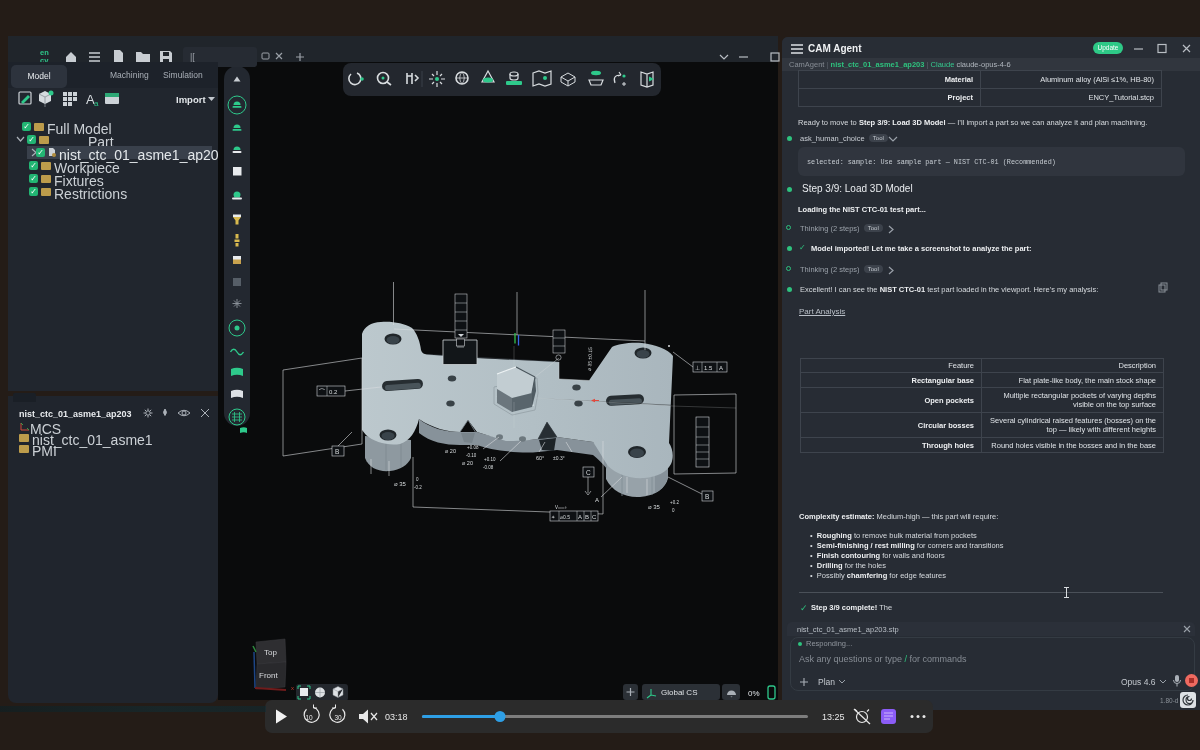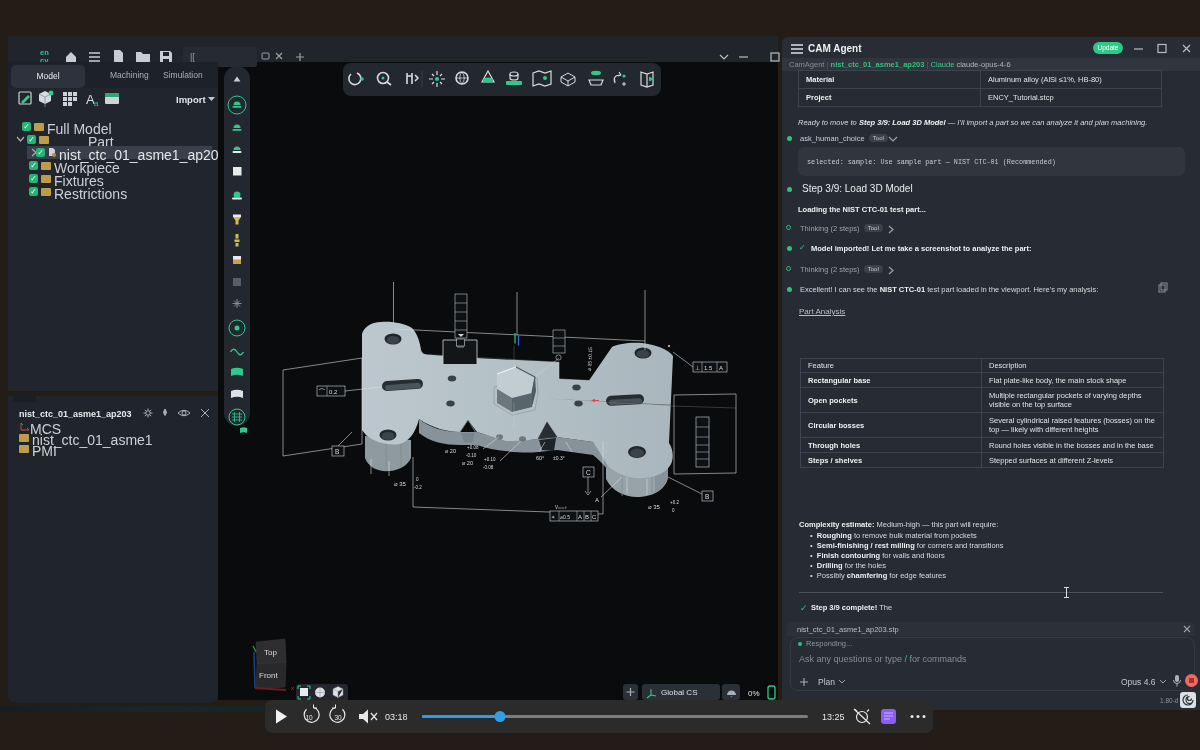--- a/index.html
+++ b/index.html
@@ -9,37 +9,37 @@
   #topstrip { left:0; top:0; width:1200px; height:36px; background:#241c17; }
   
   #topbar { left:8px; top:36px; width:770px; height:26px; background:#20252b; }
   #panelA { left:8px; top:62px; width:210px; height:329px; background:#21262e; }
   #panelB { left:8px; top:396px; width:210px; height:307px; background:#20252d; border-radius:0 0 8px 8px; }
   #viewport { left:218px; top:62px; width:560px; height:638px; background:#0a0b0c; }
   #vtoolbar { left:224px; top:66px; width:26px; height:360px; background:#232830; border-radius:13px; }
   #htoolbar { left:343px; top:63px; width:318px; height:33px; background:#23272e; border-radius:8px; }
   
   #tabrow { left:8px; top:62px; width:210px; height:26px; background:#1d222a; }
-  .tabsel { left:3px; top:3px; width:74px; height:23px; background:#2d333d; border-radius:5px; color:#e8ebee; font-size:8.5px; text-align:center; line-height:23px; }
+  .tabsel { left:3px; top:3px; width:56px; height:23px; background:#2d333d; border-radius:5px; color:#e8ebee; font-size:8.5px; text-align:center; line-height:23px; }
   .tab { color:#a9afb7; font-size:8.5px; line-height:26px; }
   
   .cb { width:9px; height:9px; background:#22b573; border-radius:2px; color:#fff; font-size:8px; line-height:9px; text-align:center; }
   .folder { width:10px; height:8px; background:#bd9c4b; border-radius:1px; }
   .trtxt { font-size:14px; color:#ccd1d6; white-space:nowrap; }
   
   #cam { left:782px; top:37px; width:418px; height:673px; background:#272c34; border-radius:6px 0 0 0; }
   #camtitle { left:782px; top:37px; width:418px; height:21px; background:#282d35; border-radius:6px 0 0 0; }
   #cambread { left:782px; top:58px; width:418px; height:13px; background:#31363e; font-size:7.5px; color:#878d95; line-height:13px; white-space:nowrap; }
   .camtext { color:#d6dade; font-size:7.5px; }
   .grey { color:#9aa1a9; }
   b.w { color:#eef0f2; }
   .pill { display:inline-block; background:#3c424b; color:#c2c7cd; font-size:6px; border-radius:6px; padding:1px 4px; vertical-align:1px; }
   .gdot { width:5px; height:5px; border-radius:50%; background:#2ec27e; }
   table.cam { border-collapse:collapse; width:100%; }
-  table.cam td { border:1px solid #3e444d; font-size:7.5px; color:#dfe3e7; padding:1px 7px; vertical-align:middle; line-height:9px; }
+  table.cam td { border:1px solid #3e444d; font-size:7.5px; color:#dfe3e7; padding:1px 7px; vertical-align:middle; line-height:9px;text-align:right; }
   
   #player { left:265px; top:700px; width:668px; height:33px; background:#2b2b2b; border-radius:7px; }
 </style>
 </head>
 <body>
 <div id="screen">
   <div class="abs" id="topstrip"></div>
 
   <div class="abs" id="topbar"></div>
   <div class="abs" id="viewport"></div>
@@ -479,21 +479,21 @@
               <td style="width:182px;"><b class="w">Material</b></td>
               <td>Aluminum alloy (AlSi ≤1%, HB-80)</td>
             </tr>
         <tr style="height:18px;">
               <td><b class="w">Project</b></td>
               <td>ENCY_Tutorial.stcp</td>
             </tr>
       </tbody>
         </table>
     </div>
-    <div class="abs camtext" style="left:16px;top:81px;width:385px;white-space:nowrap;font-style:italic;">Ready to move to <b class="w">Step 3/9: Load 3D Model</b> — I’ll import a part so we can analyze it and plan machining.</div>
+    <div class="abs camtext" style="left:16px;top:81px;width:385px;white-space:nowrap;">Ready to move to <b class="w">Step 3/9: Load 3D Model</b> — I’ll import a part so we can analyze it and plan machining.</div>
     <div class="abs gdot" style="left:5px;top:99px;"></div>
     <div class="abs" style="left:18px;top:97px;font-size:7.5px;color:#c9ced4;">ask_human_choice &nbsp;<span class="pill">Tool</span></div>
     <svg class="abs" style="left:106px;top:99px;" width="10" height="7">
         <path d="M1,1 l4,4 l4,-4" stroke="#9aa1a9" stroke-width="1.2" fill="none"></path>
       </svg>
     <div class="abs" style="left:16px;top:110px;width:387px;height:29px;background:#30353e;border-radius:6px;"></div>
     <div class="abs" style="left:25px;top:121px;font-size:6.8px;font-family:'Liberation Mono',monospace;color:#c6ccd2;">selected: sample: Use sample part — NIST CTC-01 (Recommended)</div>
     <div class="abs gdot" style="left:5px;top:150px;"></div>
     <div class="abs" style="left:20px;top:146px;font-size:10px;color:#e9ecef;">Step 3/9: Load 3D Model</div>
     <div class="abs camtext" style="left:16px;top:168px;"><b class="w">Loading the NIST CTC-01 test part...</b></div>
@@ -533,28 +533,24 @@
               <td>Multiple rectangular pockets of varying depths visible on the top surface</td>
             </tr>
         <tr style="height:25px;">
               <td><b class="w">Circular bosses</b></td>
               <td>Several cylindrical raised features (bosses) on the top — likely with different heights</td>
             </tr>
         <tr style="height:15px;">
               <td><b class="w">Through holes</b></td>
               <td>Round holes visible in the bosses and in the base</td>
             </tr>
-        <tr style="height:15px;">
-              <td><b class="w">Steps / shelves</b></td>
-              <td>Stepped surfaces at different Z-levels</td>
-            </tr>
       </tbody>
         </table>
     </div>
-    <div class="abs camtext" style="left:17px;top:475px;margin-top:8px;"><b class="w">Complexity estimate:</b> Medium-high — this part will require:</div>
+    <div class="abs camtext" style="left:17px;top:475px;"><b class="w">Complexity estimate:</b> Medium-high — this part will require:</div>
     <div class="abs camtext" style="left:28px;top:494px;line-height:10px;">
       • &nbsp;<b class="w">Roughing</b> to remove bulk material from pockets<br>
       • &nbsp;<b class="w">Semi-finishing / rest milling</b> for corners and transitions<br>
       • &nbsp;<b class="w">Finish contouring</b> for walls and floors<br>
       • &nbsp;<b class="w">Drilling</b> for the holes<br>
       • &nbsp;Possibly <b class="w">chamfering</b> for edge features
     </div>
     <div class="abs" style="left:17px;top:555px;width:364px;height:1px;background:#4a5058;"></div>
     <svg class="abs" style="left:281px;top:549px;" width="8" height="13">
         <path d="M1,1.5 h5 M3.5,1.5 v10 M1,11.5 h5" stroke="#d8dcdf" stroke-width="1"></path>

